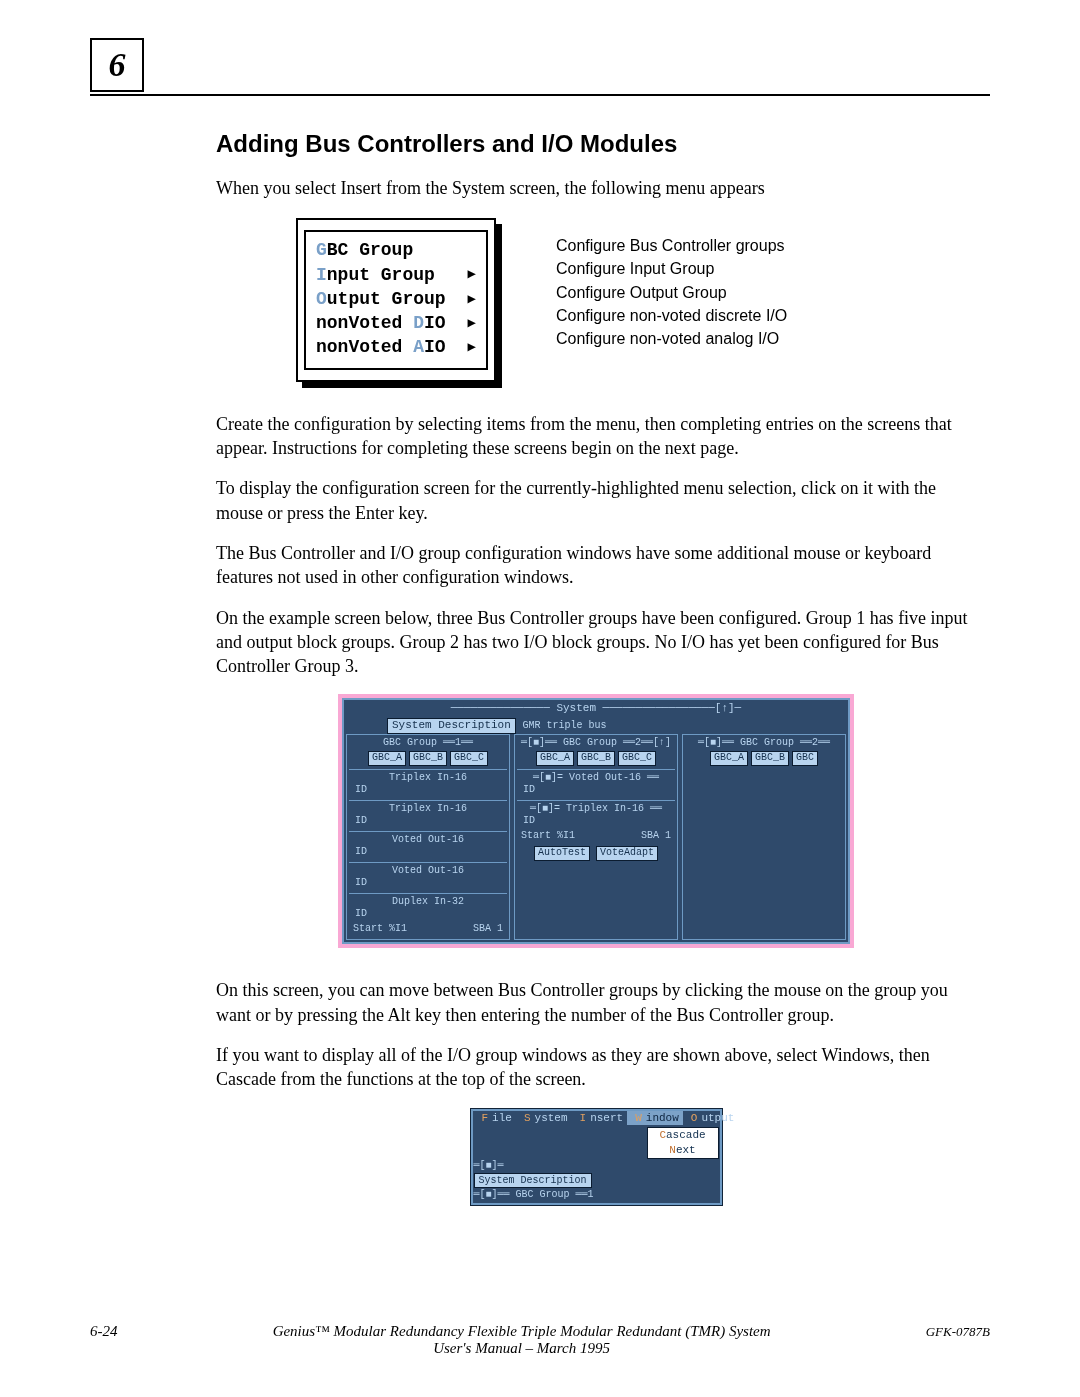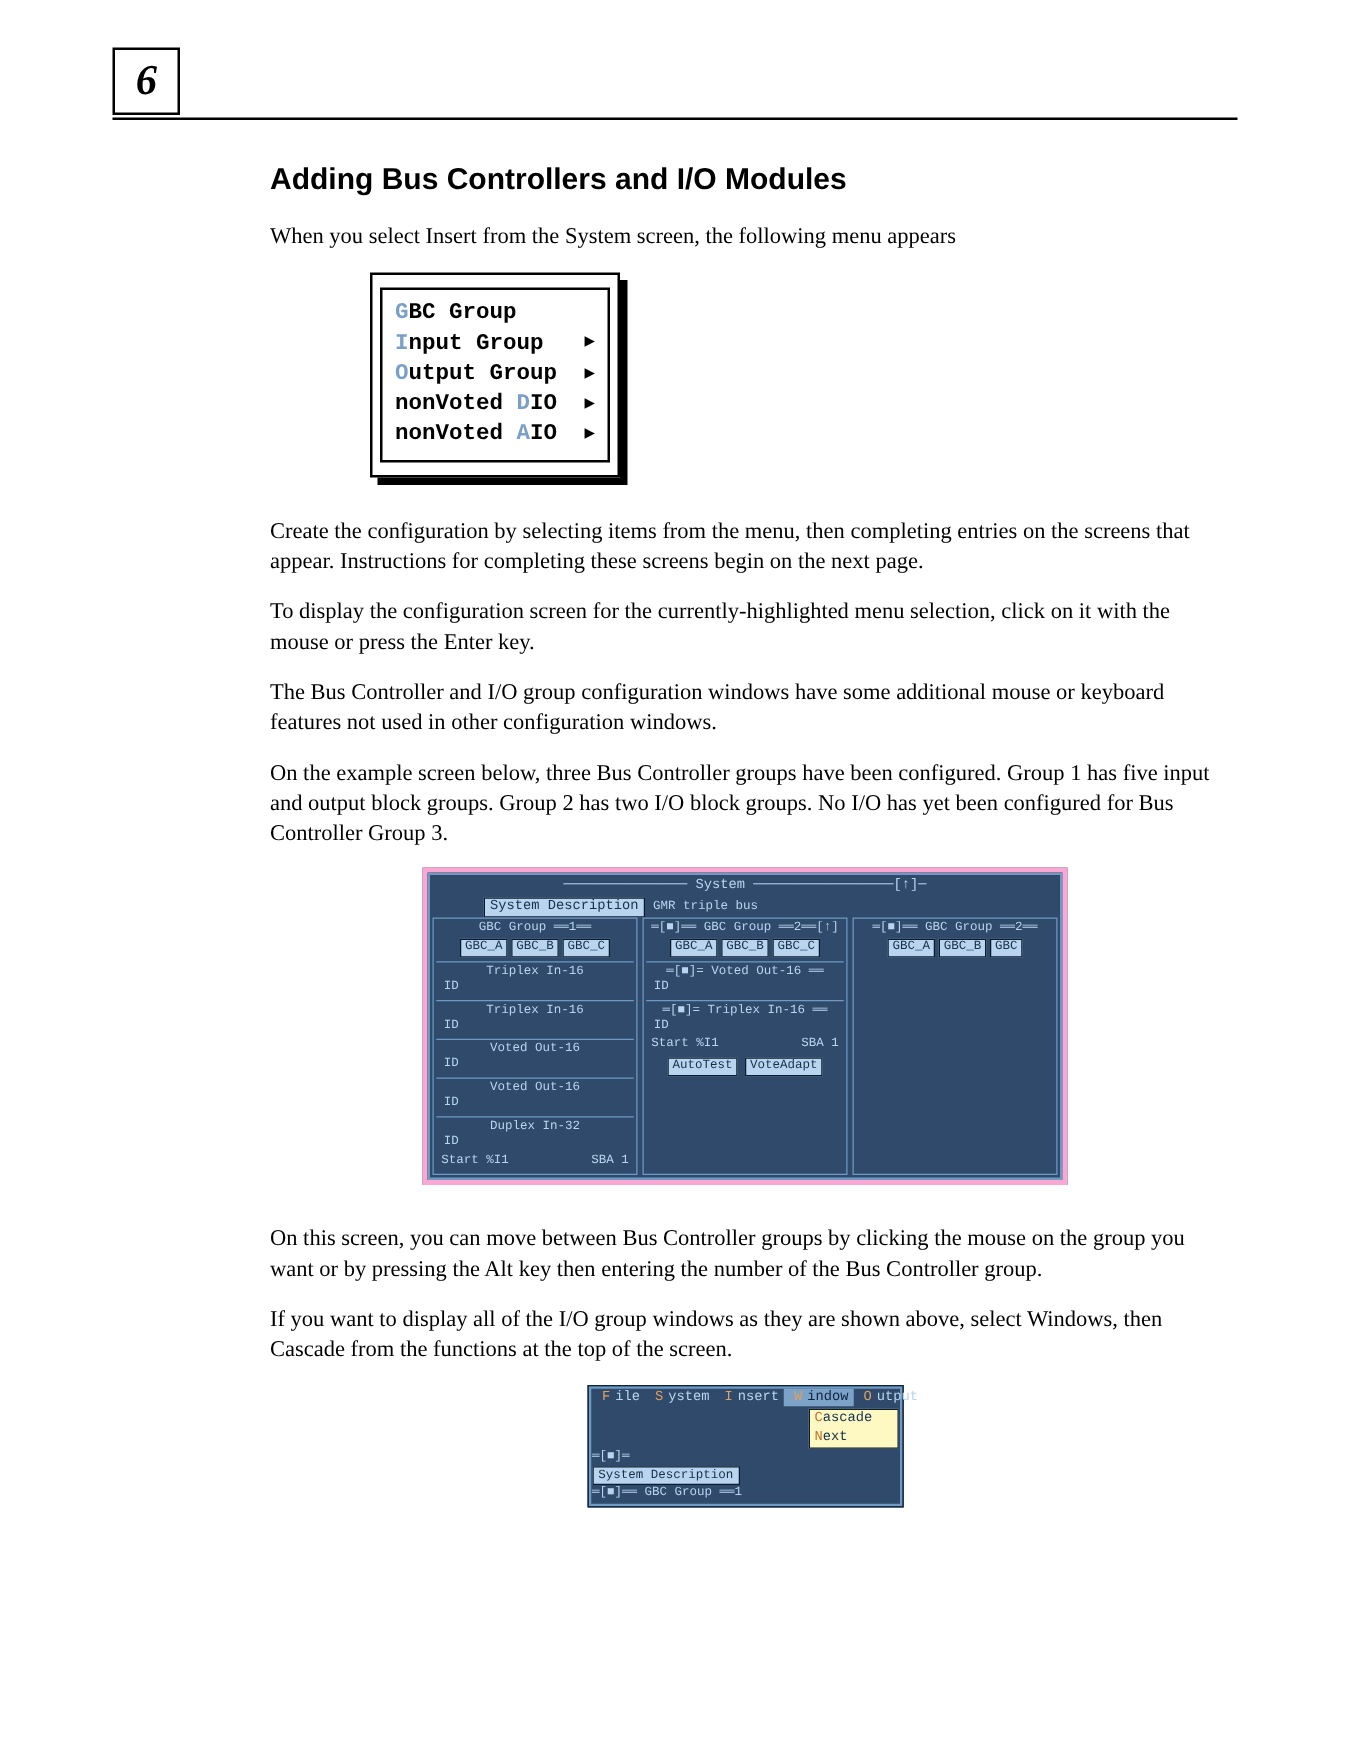--- a/index.html
+++ b/index.html
@@ -174,25 +174,26 @@
     border: 1px solid #122438;
     box-shadow: 0 0 0 2px #6e9ac4 inset;
     padding: 2px 3px 3px 3px;
   }
   .scr2 .menubar { display:flex; gap:0; font-size:11px; }
   .scr2 .menubar span { padding: 0 4px; }
   .scr2 .menubar span.active { background:#7ca2c8; color:#0e2540; }
   .scr2 .dropdown {
     float: right;
     width: 70px;
-    background:#fef9c3;
+    background:#ffffff;
     color:#12304f;
     border:1px solid #0b1c30;
     margin-top:2px;
     font-size:11px;
+    text-align:center;
   }
   .scr2 .dropdown div { padding:0 4px; }
   .scr2 .below { clear:both; font-size:10px; margin-top:2px; }
   .scr2 .below .pill { font-size:10px; }
   .scr2 .hl-letter .h { color:#e0a060; }
 
   
   .footer {
     position: absolute;
     left: 90px;
@@ -236,20 +237,27 @@
           <div class="menu-item">
             <span class="hl">O</span><span>utput Group</span><span class="arrow">▶</span>
           </div>
           <div class="menu-item">
             <span>nonVoted </span><span class="hl">D</span><span>IO</span><span class="arrow">▶</span>
           </div>
           <div class="menu-item">
             <span>nonVoted </span><span class="hl">A</span><span>IO</span><span class="arrow">▶</span>
           </div>
         </div>
+      </div>
+      <div class="menu-captions">
+        <div>Configure Bus Controller groups</div>
+        <div>Configure Input Group</div>
+        <div>Configure Output Group</div>
+        <div>Configure non-voted discrete I/O</div>
+        <div>Configure non-voted analog I/O</div>
       </div>
     </div>
 
     <p class="body">Create the configuration by selecting items from the menu, then completing entries on the screens that appear. Instructions for completing these screens begin on the next page.</p>
     <p class="body">To display the configuration screen for the currently-highlighted menu selection, click on it with the mouse or  press the Enter key.</p>
     <p class="body">The Bus Controller and I/O group configuration windows have some additional mouse or keyboard features not used in other configuration windows.</p>
     <p class="body">On the  example screen below, three Bus Controller groups have been configured. Group 1 has five input and output block groups. Group 2 has two I/O block groups. No I/O has yet been configured for Bus Controller Group 3.</p>
 
     <div class="scr">
       <div class="scr-title">─────────────── <span>System</span> ─────────────────[↑]─</div>
@@ -331,14 +339,22 @@
       </div>
       <div class="below">
         ═[■]═<br>
         <span class="pill">System Description</span><br>
         <span>═[■]══ GBC Group ══1</span>
       </div>
     </div>
 
   </div>
 
+  <div class="footer">
+    <span class="pg">6-24</span>
+    <span class="center">
+      <span>Genius™ Modular Redundancy Flexible Triple Modular Redundant (TMR) System</span><br>
+      <span>User's Manual – March 1995</span>
+    </span>
+    <span class="doc">GFK-0787B</span>
+  </div>
 
 </div>
 
 </body></html>

